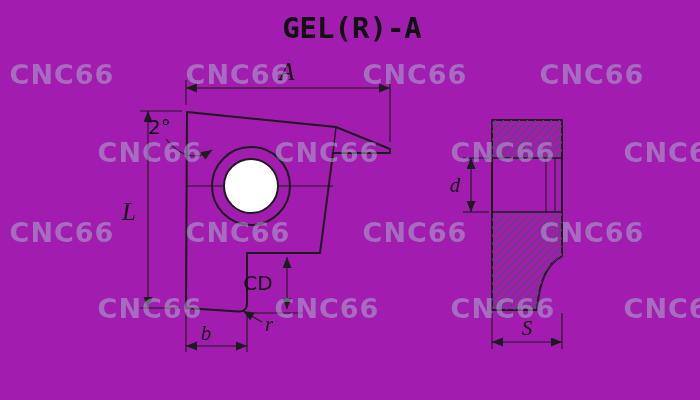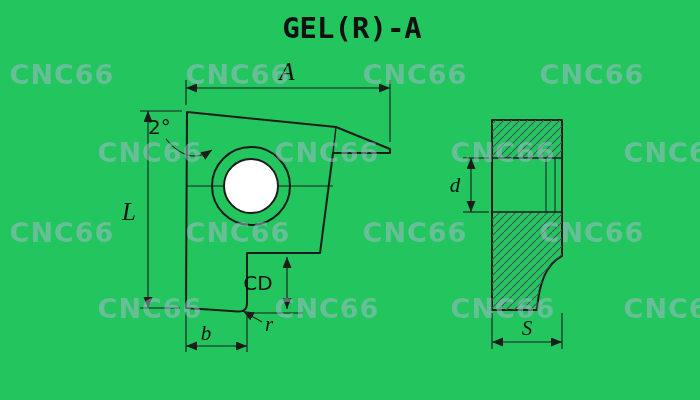--- a/index.html
+++ b/index.html
@@ -5,21 +5,21 @@
   html, body {
     margin: 0;
     padding: 0;
     background: #ffffff;
     font-family: "DejaVu Sans", sans-serif;
   }
   .stage {
     position: relative;
     width: 700px;
     height: 400px;
-    background: #22c55e;
+    background: #a21caf;
     overflow: hidden;
   }
   svg { display: block; }
 
   .outline  { stroke: #1c1c1c; stroke-width: 2; fill: none; stroke-linejoin: round; }
   .inner-ln { stroke: #1c1c1c; stroke-width: 1.4; fill: none; }
   .center-ln{ stroke: #1c1c1c; stroke-width: 1;   fill: none; }
   .dim-ln   { stroke: #1c1c1c; stroke-width: 1.1; fill: none; }
 
   .title-text {

